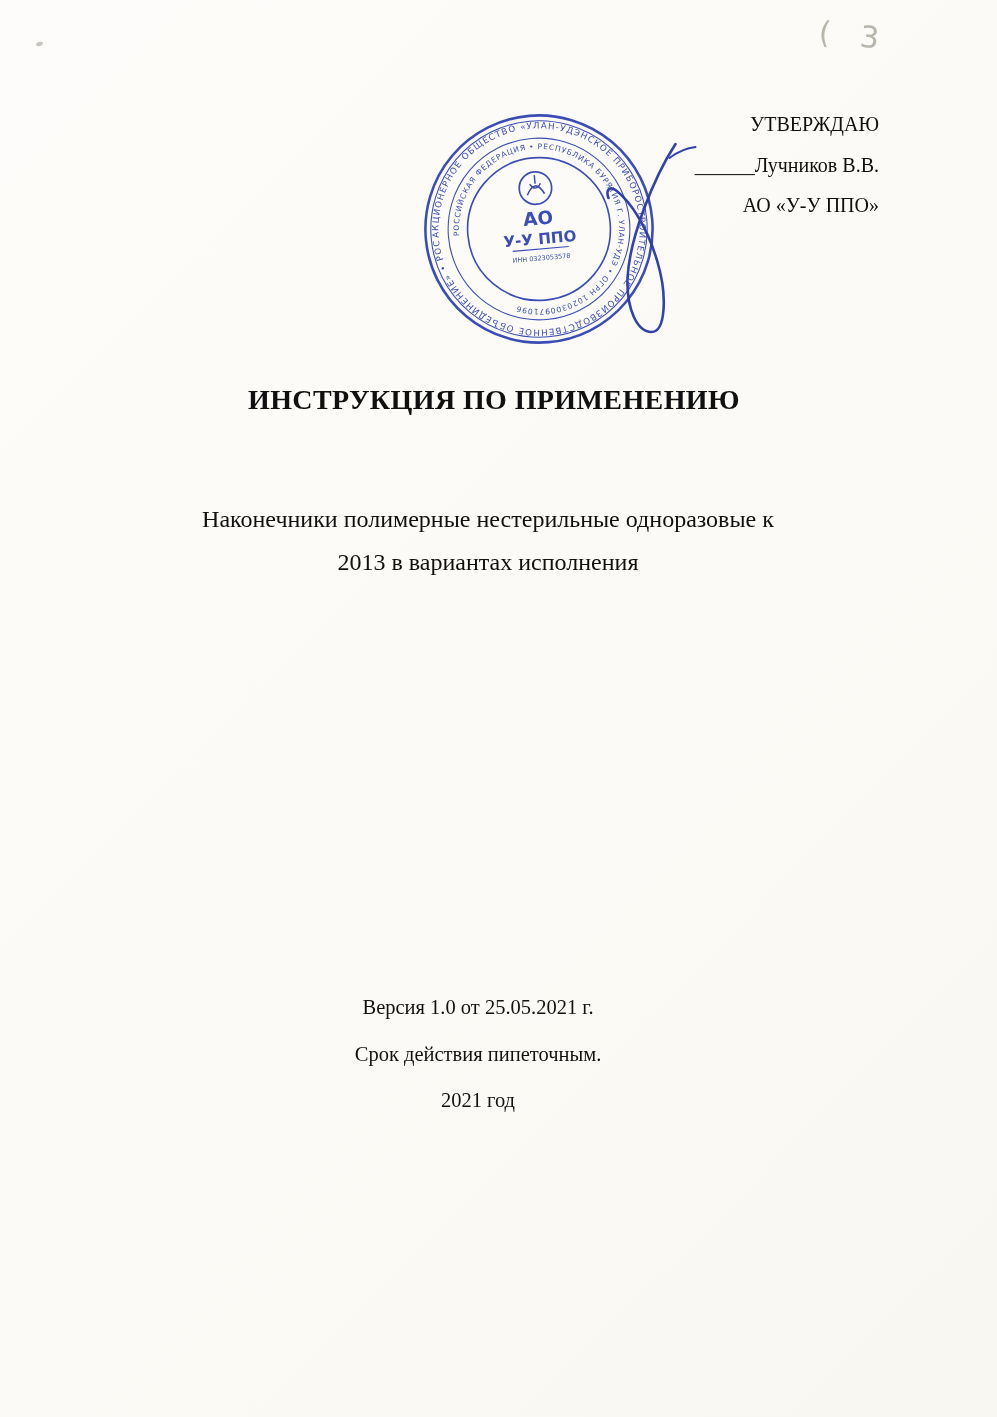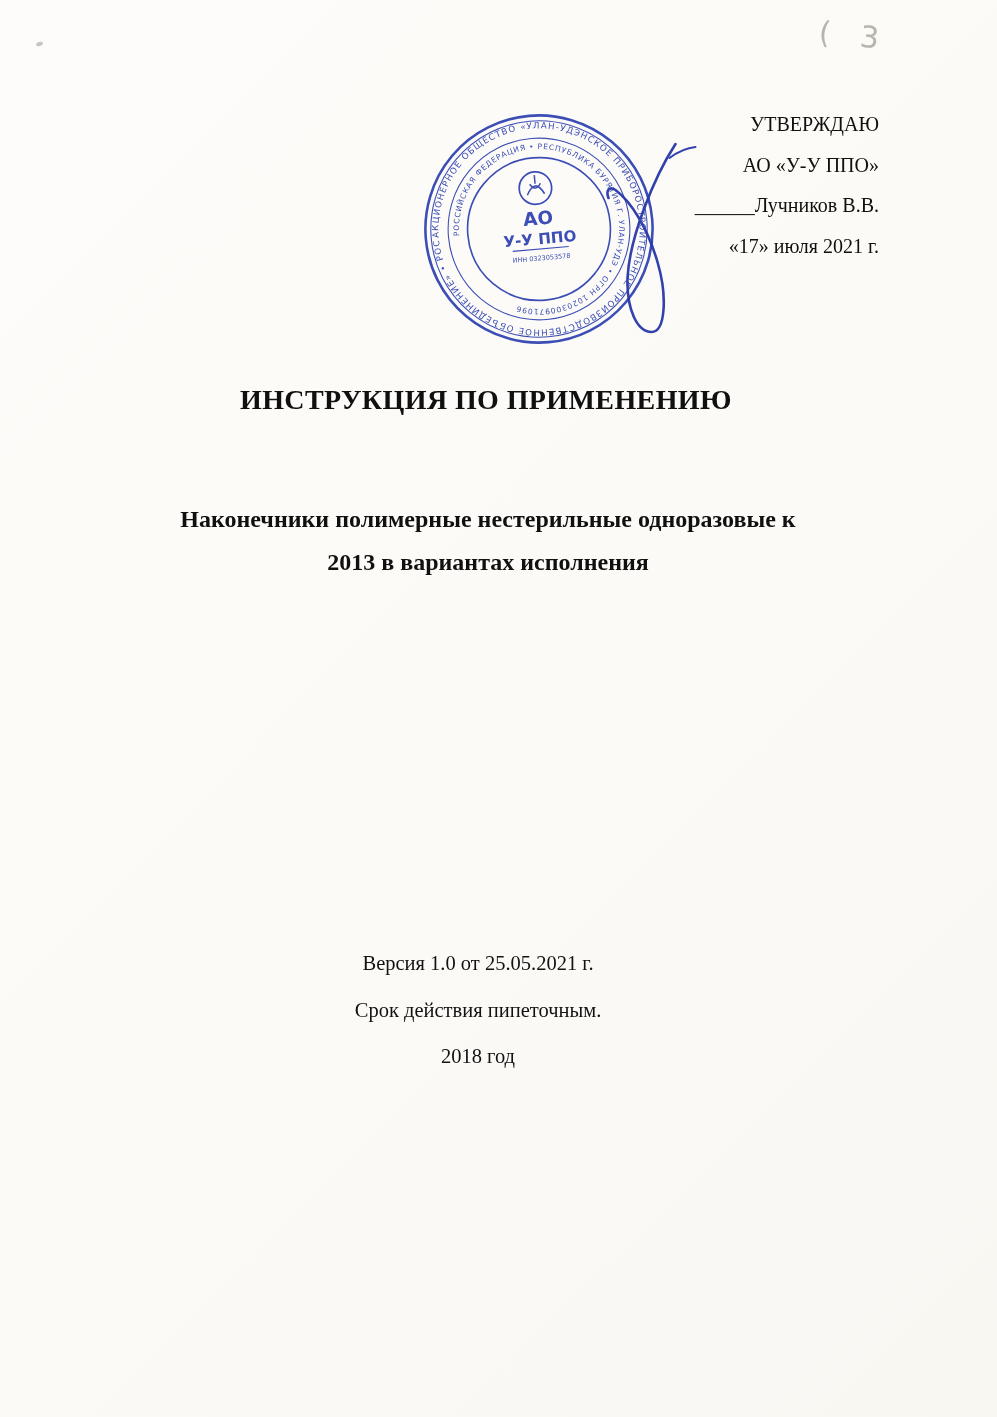--- a/index.html
+++ b/index.html
@@ -47,61 +47,61 @@
     font-family:"DejaVu Sans", sans-serif;
   }
   
   .signature {
     position:absolute; left:575px; top:138px;
     width:165px; height:200px;
     opacity:.95;
   }
   
   .doc-title {
-    position:absolute; top:380px; left:8px; width:956px;
+    position:absolute; top:380px; left:16px; width:956px;
     text-align:center;
     font-weight:bold;
     font-size:28px; line-height:40px;
     color:#101010;
     letter-spacing:.4px;
     font-family:Liberation Serif, serif;
   }
   
   .doc-subtitle {
     position:absolute; top:498px; left:92px; width:792px;
     text-align:center;
-    font-weight:bold;
+    font-weight:normal;
     font-size:24px; line-height:43px;
     color:#101010;
   }
   
   .footer-line {
     position:absolute; left:0; width:956px;
     text-align:center;
     font-size:20.5px;
     color:#121212;
+    margin-top:44px;
   }
   .footer-line.version   { top:952px; }
   .footer-line.validity  { top:999px; }
   .footer-line.year      { top:1045px; }
 </style>
 </head>
 <body>
 
 <div class="page">
 
   <div class="corner-mark">( 3</div>
 
   <div class="scan-speck"></div>
 
   <div class="approval">
     <div>УТВЕРЖДАЮ</div>
+    <div>______Лучников В.В.</div>
     <div>АО «У-У ППО»</div>
-    <div>______Лучников В.В.</div>
-    <div>«17» июля 2021 г.</div>
   </div>
 
   <svg class="stamp" viewBox="0 0 220 220" xmlns="http://www.w3.org/2000/svg">
     <defs>
       <path id="ringOuter" d="M110,110 m-93,0 a93,93 0 1,1 186,0 a93,93 0 1,1 -186,0"></path>
       <path id="ringInner" d="M110,110 m-74,0 a74,74 0 1,1 148,0 a74,74 0 1,1 -148,0"></path>
     </defs>
     <circle cx="110" cy="110" r="105" fill="none" stroke="#2c40b0" stroke-width="2.4"></circle>
     <circle cx="110" cy="110" r="100" fill="none" stroke="#2c40b0" stroke-width="1"></circle>
     <circle cx="110" cy="110" r="84" fill="none" stroke="#2c40b0" stroke-width="1"></circle>
@@ -130,15 +130,15 @@
     <div>ИНСТРУКЦИЯ ПО ПРИМЕНЕНИЮ</div>
   </div>
 
   <div class="doc-subtitle">
     <div>Наконечники полимерные нестерильные одноразовые к</div>
     <div>2013 в вариантах исполнения</div>
   </div>
 
   <div class="footer-line version">Версия 1.0 от 25.05.2021 г.</div>
   <div class="footer-line validity">Срок действия пипеточным.</div>
-  <div class="footer-line year">2018 год</div>
+  <div class="footer-line year">2021 год</div>
 
 </div>
 
 </body></html>

